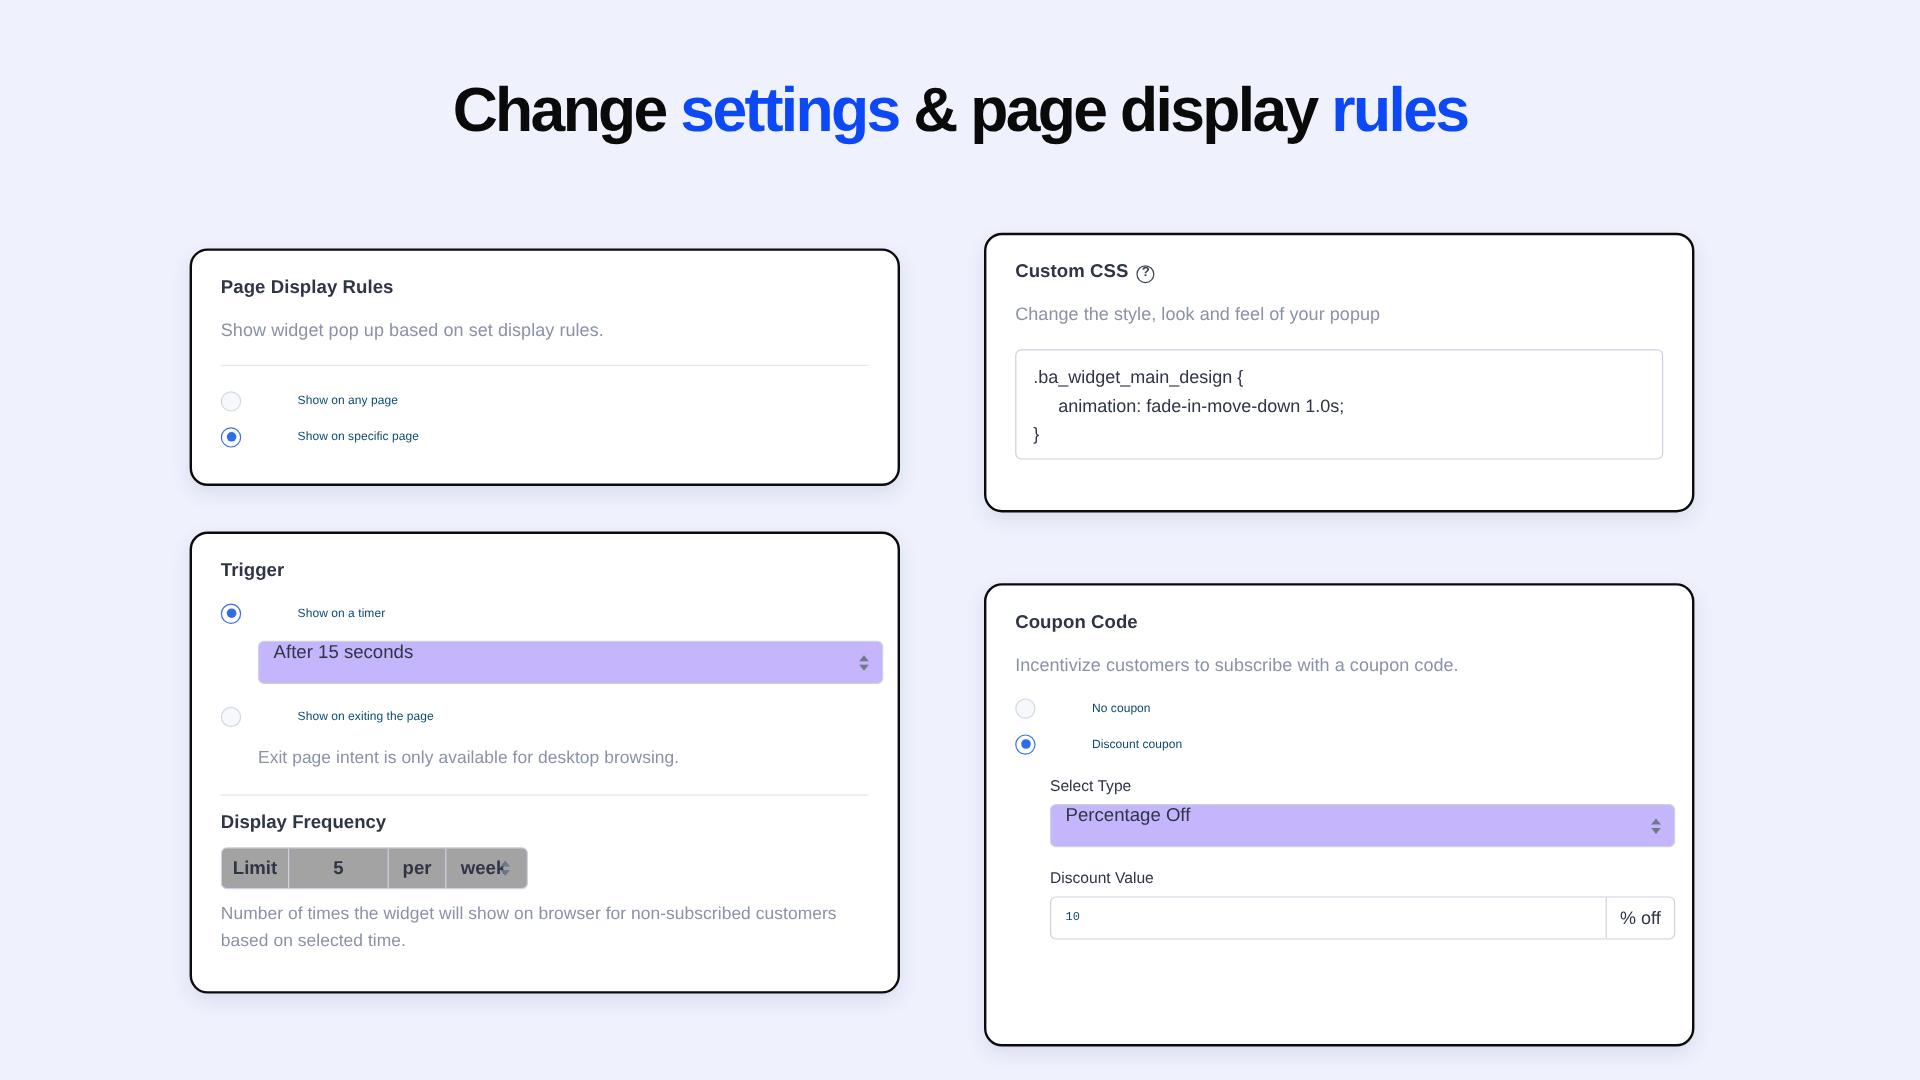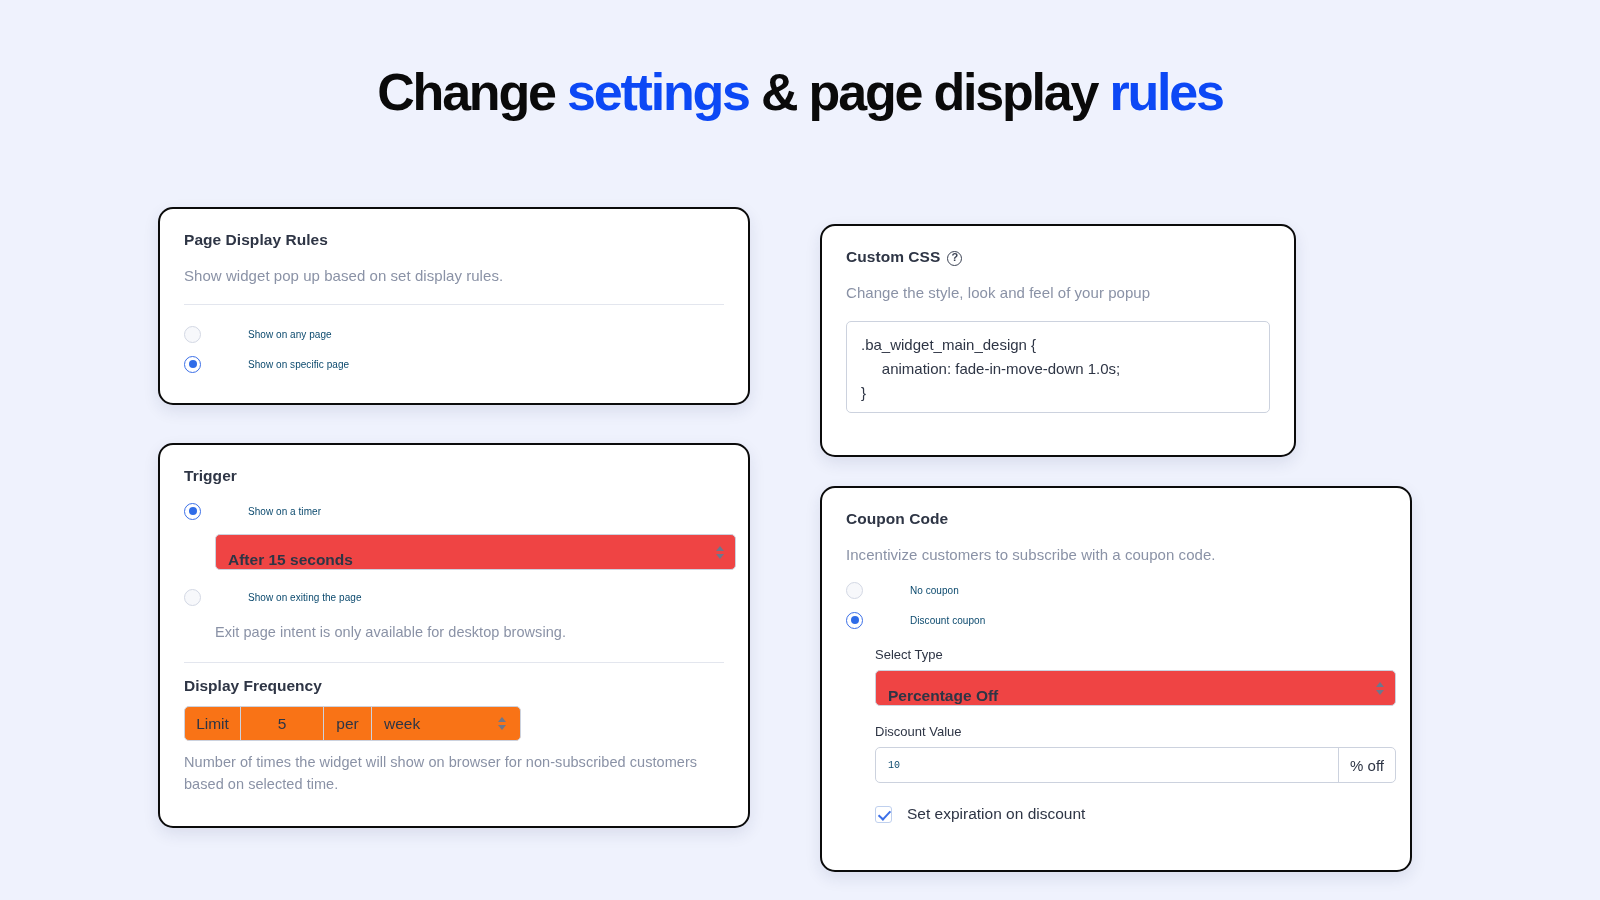--- a/index.html
+++ b/index.html
@@ -37,21 +37,21 @@
   .card {
     position: absolute;
     background: #ffffff;
     border: 2.5px solid #0b0b0b;
     border-radius: 15px;
     box-shadow: 0 6px 16px rgba(25, 40, 90, 0.10);
   }
 
   #card-page-rules { left: 158px;  top: 207px; width: 592px; height: 198px; }
   #card-trigger    { left: 158px;  top: 443px; width: 592px; height: 385px; }
-  #card-css        { left: 820px;  top: 224px; width: 476px; height: 233px; }
+  #card-css        { left: 820px;  top: 194px; width: 592px; height: 233px; }
   #card-coupon     { left: 820px;  top: 486px; width: 592px; height: 386px; }
 
   .card-inner { padding: 22px 24px 0 24px; }
 
   .card-title {
     font-size: 15.5px;
     font-weight: 700;
     color: #2e3545;
     letter-spacing: 0.05px;
     display: flex;
@@ -134,27 +134,26 @@
     color: #8a92a6;
     letter-spacing: 0.05px;
   }
 
   
   .select {
     position: relative;
     height: 36px;
     border: 1px solid #ccd2de;
     border-radius: 5px;
-    background: #ef4444;
-    display: flex;
-    align-items: flex-end;
+    background: #c4b5fd;
+    display: flex;
+    align-items: flex-start;
     padding: 0 30px 0 12px;
     font-size: 15.5px;
     color: #2e3545;
-    font-weight: bold;
   }
   .stepper {
     position: absolute;
     right: 11px;
     top: 50%;
     transform: translateY(-50%);
     width: 9px;
     height: 18px;
     display: flex;
     flex-direction: column;
@@ -177,22 +176,23 @@
   .sub-block .hint { margin-top: 10px; }
 
   
   .segment-group {
     display: flex;
     align-items: stretch;
     height: 35px;
     border: 1px solid #ccd2de;
     border-radius: 5px;
     overflow: hidden;
-    width: 337px;
-    background: #f97316;
+    width: 256px;
+    background: #a3a3a3;
+    font-weight: bold;
   }
   .segment {
     display: flex;
     align-items: center;
     justify-content: center;
     font-size: 15.5px;
     color: #2e3545;
     border-right: 1px solid #ccd2de;
     padding: 0 10px;
   }
@@ -415,20 +415,16 @@
               <i class="down"></i>
             </span>
         </div>
 
         <div class="field-label" style="margin-top:18px;">Discount Value</div>
         <div class="value-group">
           <div class="value-input">10</div>
           <div class="value-suffix">% off</div>
         </div>
 
-        <div class="check-row">
-          <span class="checkbox checked"></span>
-          <span class="check-label">Set expiration on discount</span>
-        </div>
       </div>
     </div>
   </div>
 </section>
 
 </body></html>

